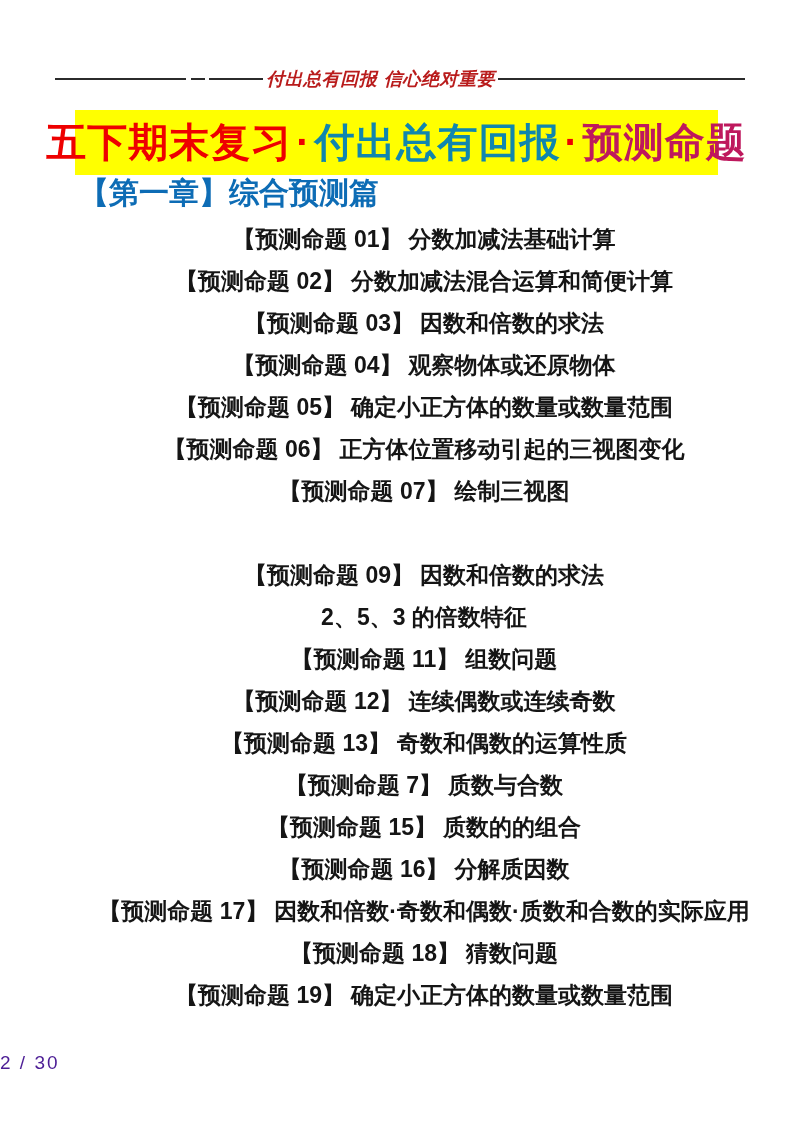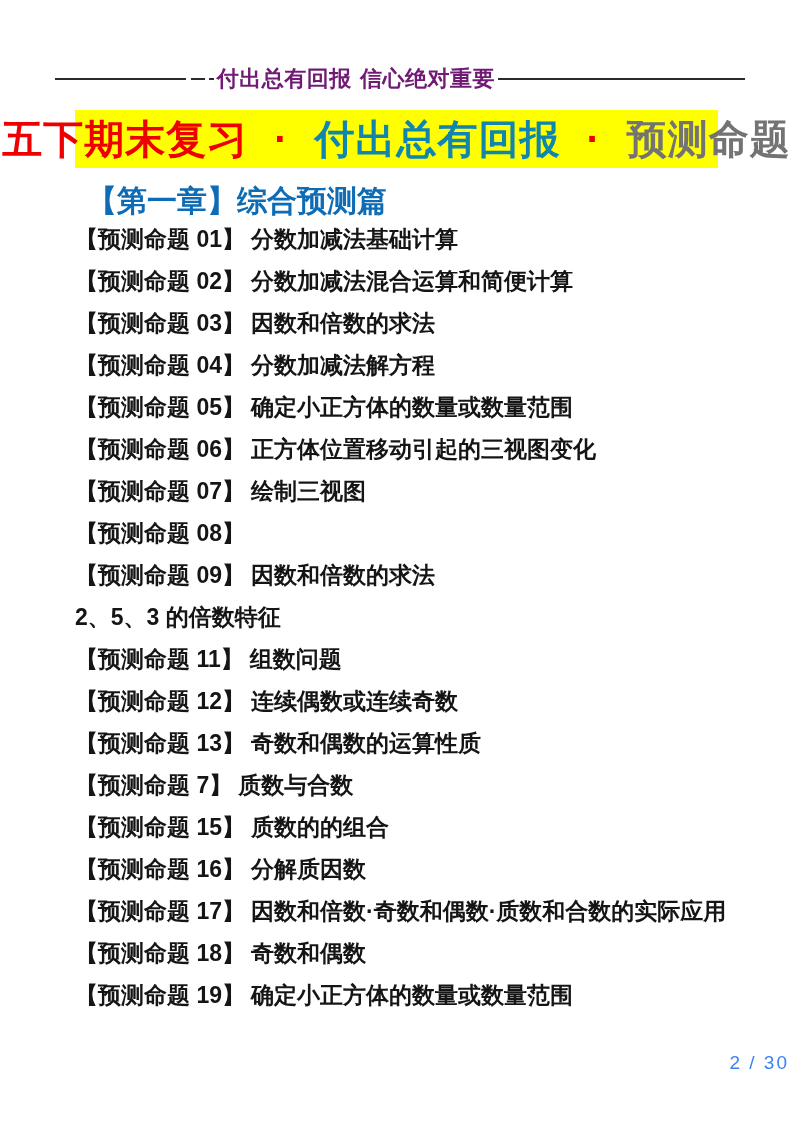--- a/index.html
+++ b/index.html
@@ -19,99 +19,100 @@
     left:55px;width:690px;top:64px;height:30px;
     display:flex;align-items:center;
   }
   .hline,.hdash{border-top:2px solid #2b2b2b;height:0;}
   .seg-a{width:131px;margin-right:5px;}
   .hdash{width:14px;margin-right:4px;}
   .seg-b{flex:1 1 auto;}
   .seg-c{width:247px;}
   .motto{
     font-family:"DejaVu Serif",serif;
-    font-weight:700;
-    font-size:22px;
+    font-style:italic;
+    font-weight:700;
+    font-size:18px;
     letter-spacing:.5px;
-    color:#701a75;
+    color:#b91c1c;
     white-space:nowrap;
     padding:0 3px;
   }
 
   
   .banner{
     position:absolute;
     left:75px;top:110px;
-    width:643px;height:58px;
+    width:643px;height:65px;
     background:#FFFF00;
     display:flex;align-items:center;justify-content:center;
     white-space:nowrap;
     font-weight:700;
     font-size:40px;
     letter-spacing:1px;
-    gap:22px;
   }
   .banner .dot{margin:0 4px;}
 
   
   .chapter{
     position:absolute;
     left:75px;top:171px;
-    margin:12px;
+    margin:4px;
     font-size:30px;
     font-weight:700;
     color:#0D6CB5;
     line-height:36px;
     white-space:nowrap;
   }
 
   
   .list{
     position:absolute;
     left:75px;top:218px;right:20px;
   }
   .row{
     height:42px;
     display:flex;align-items:center;
     font-size:23px;
     font-weight:700;
     color:#151515;
     white-space:nowrap;
+    justify-content:center;
   }
   .row .prefix{margin-right:6px;}
 
   
   .footer{
     position:absolute;
-    left:0;right:4px;top:1052px;
-    text-align:right;
+    left:0;right:12px;top:1052px;
+    text-align:left;
     font-size:19px;
     letter-spacing:2px;
-    color:#3b82f6;
+    color:#4c1d95;
   }
 </style>
 </head>
 <body>
 
 <div class="page">
 
   <div class="header-rule">
     <span class="hline seg-a"></span>
     <span class="hdash"></span>
     <span class="hline seg-b"></span>
     <span class="motto">付出总有回报 信心绝对重要</span>
     <span class="hline seg-c"></span>
   </div>
 
   <div class="banner" id="banner">
       <span style="color: rgb(238, 0, 0);">五下期末复习</span>
       <span class="dot" style="color: rgb(238, 0, 0);">·</span>
       <span style="color: rgb(16, 134, 174);">付出总有回报</span>
       <span class="dot" style="color: rgb(238, 0, 0);">·</span>
-      <span style="color: #737373;">预测命题</span>
+      <span style="color: #be185d;">预测命题</span>
     </div>
 
   <h1 class="chapter">【第一章】综合预测篇</h1>
 
   <div class="list" id="list">
   <div class="row">
     <span class="prefix">【预测命题 01】</span>
         <span class="title">分数加减法基础计算</span>
   </div>
 
@@ -120,40 +121,39 @@
         <span class="title">分数加减法混合运算和简便计算</span>
   </div>
 
   <div class="row">
     <span class="prefix">【预测命题 03】</span>
         <span class="title">因数和倍数的求法</span>
   </div>
 
   <div class="row">
     <span class="prefix">【预测命题 04】</span>
-        <span class="title">分数加减法解方程</span>
+        <span class="title">观察物体或还原物体</span>
   </div>
 
   <div class="row">
     <span class="prefix">【预测命题 05】</span>
         <span class="title">确定小正方体的数量或数量范围</span>
   </div>
 
   <div class="row">
     <span class="prefix">【预测命题 06】</span>
         <span class="title">正方体位置移动引起的三视图变化</span>
   </div>
 
   <div class="row">
     <span class="prefix">【预测命题 07】</span>
         <span class="title">绘制三视图</span>
   </div>
 
   <div class="row">
-    <span class="prefix">【预测命题 08】</span>
   </div>
 
   <div class="row">
     <span class="prefix">【预测命题 09】</span>
         <span class="title">因数和倍数的求法</span>
   </div>
 
   <div class="row">
         <span class="title">2、5、3 的倍数特征</span>
   </div>
@@ -188,21 +188,21 @@
         <span class="title">分解质因数</span>
   </div>
 
   <div class="row">
     <span class="prefix">【预测命题 17】</span>
         <span class="title">因数和倍数·奇数和偶数·质数和合数的实际应用</span>
   </div>
 
   <div class="row">
     <span class="prefix">【预测命题 18】</span>
-        <span class="title">奇数和偶数</span>
+        <span class="title">猜数问题</span>
   </div>
 
   <div class="row">
     <span class="prefix">【预测命题 19】</span>
         <span class="title">确定小正方体的数量或数量范围</span>
   </div>
 </div>
 
   <div class="footer">2 / 30</div>
 

